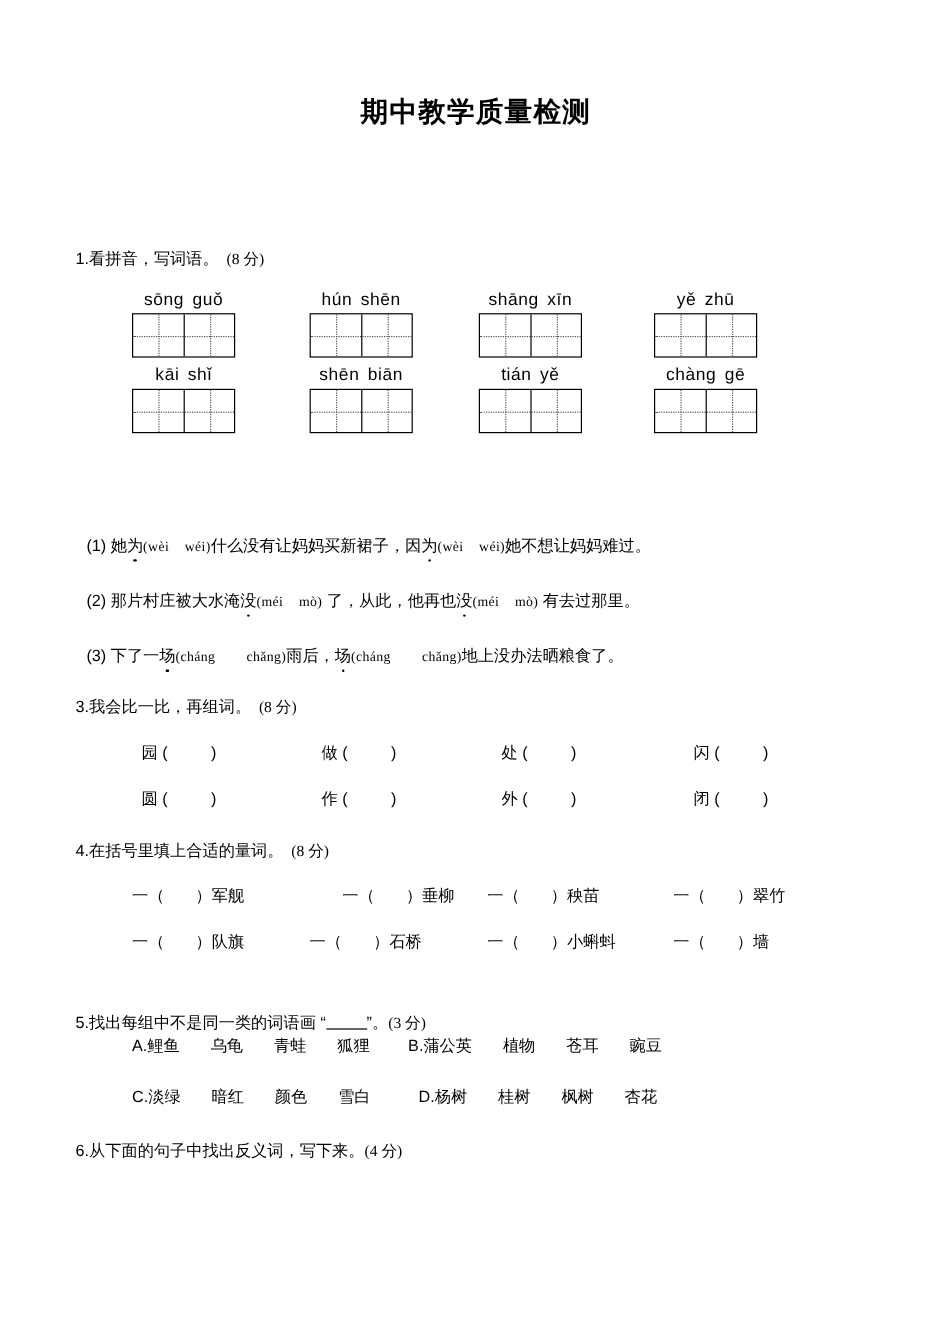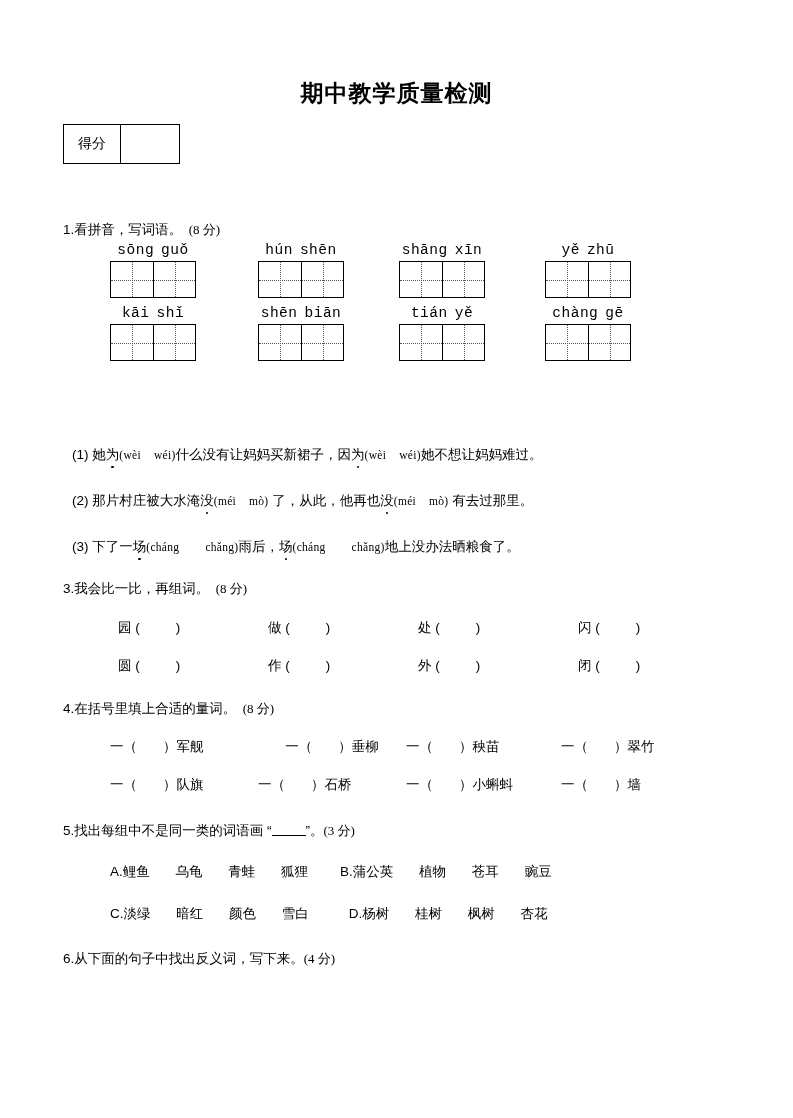--- a/index.html
+++ b/index.html
@@ -116,21 +116,21 @@
   }
 
   
   .grid-area { position: absolute; left: 0; top: 0; }
 
   .word-cell {
     position: absolute;
     text-align: center;
   }
   .word-py {
-    font-family: Liberation Mono, monospace;
+    font-family: Liberation Sans, sans-serif;
     font-size: 14.5px;
     white-space: nowrap;
     letter-spacing: 0.5px;
     margin-bottom: 3px;
   }
   .word-py .sp { display: inline-block; width: 7px; }
 
   .tzg {
     display: flex;
     border: 1.5px solid #000;
@@ -196,27 +196,23 @@
   }
 </style>
 </head>
 <body>
 
 <div class="page">
 
   <div class="doc-title">期中教学质量检测</div>
 
   <div class="score-row">
-    <div class="score-box">
-      <div class="score-label">得分</div>
-      <div class="score-blank"></div>
-    </div>
-  </div>
-
-  <div class="q-stem" style="top:221px;">
+  </div>
+
+  <div class="q-stem" style="top:207px;">
     <span>1.</span><span>看拼音，写词语。</span><span class="pts">&nbsp;&nbsp;</span><span class="pts">(8 分)</span>
   </div>
 
   <div class="grid-area">
 
     <div class="word-cell" style="left:110px; top:242px; width:86px;">
       <div class="word-py"><span>sōng</span><span class="sp"></span><span>guǒ</span></div>
       <div class="tzg">
           <div class="tzg-cell"></div>
           <div class="tzg-cell"></div>
@@ -316,21 +312,21 @@
     <span class="item"><span>一</span>（<span class="paren-gap-sm"></span>）<span>翠竹</span></span>
   </div>
 
   <div class="row-items" style="left:110px; top:776px;">
     <span class="item" style="width:148px;"><span>一</span>（<span class="paren-gap-sm"></span>）<span>队旗</span></span>
     <span class="item" style="width:148px;"><span>一</span>（<span class="paren-gap-sm"></span>）<span>石桥</span></span>
     <span class="item" style="width:155px;"><span>一</span>（<span class="paren-gap-sm"></span>）<span>小蝌蚪</span></span>
     <span class="item"><span>一</span>（<span class="paren-gap-sm"></span>）<span>墙</span></span>
   </div>
 
-  <div class="q-stem" style="top:822px;">
+  <div class="q-stem" style="top:844px;">
     <span>5.</span><span>找出每组中不是同一类的词语画 “</span><span class="blank-ul"></span><span>”。</span><span class="pts">(3 分)</span>
   </div>
 
   <div class="row-items" style="left:110px; top:863px;">
     <span class="item">
       <span>A.</span><span>鲤鱼</span>
       <span style="display:inline-block;width:22px;"></span><span>乌龟</span>
       <span style="display:inline-block;width:22px;"></span><span>青蛙</span>
       <span style="display:inline-block;width:22px;"></span><span>狐狸</span>
     </span>

